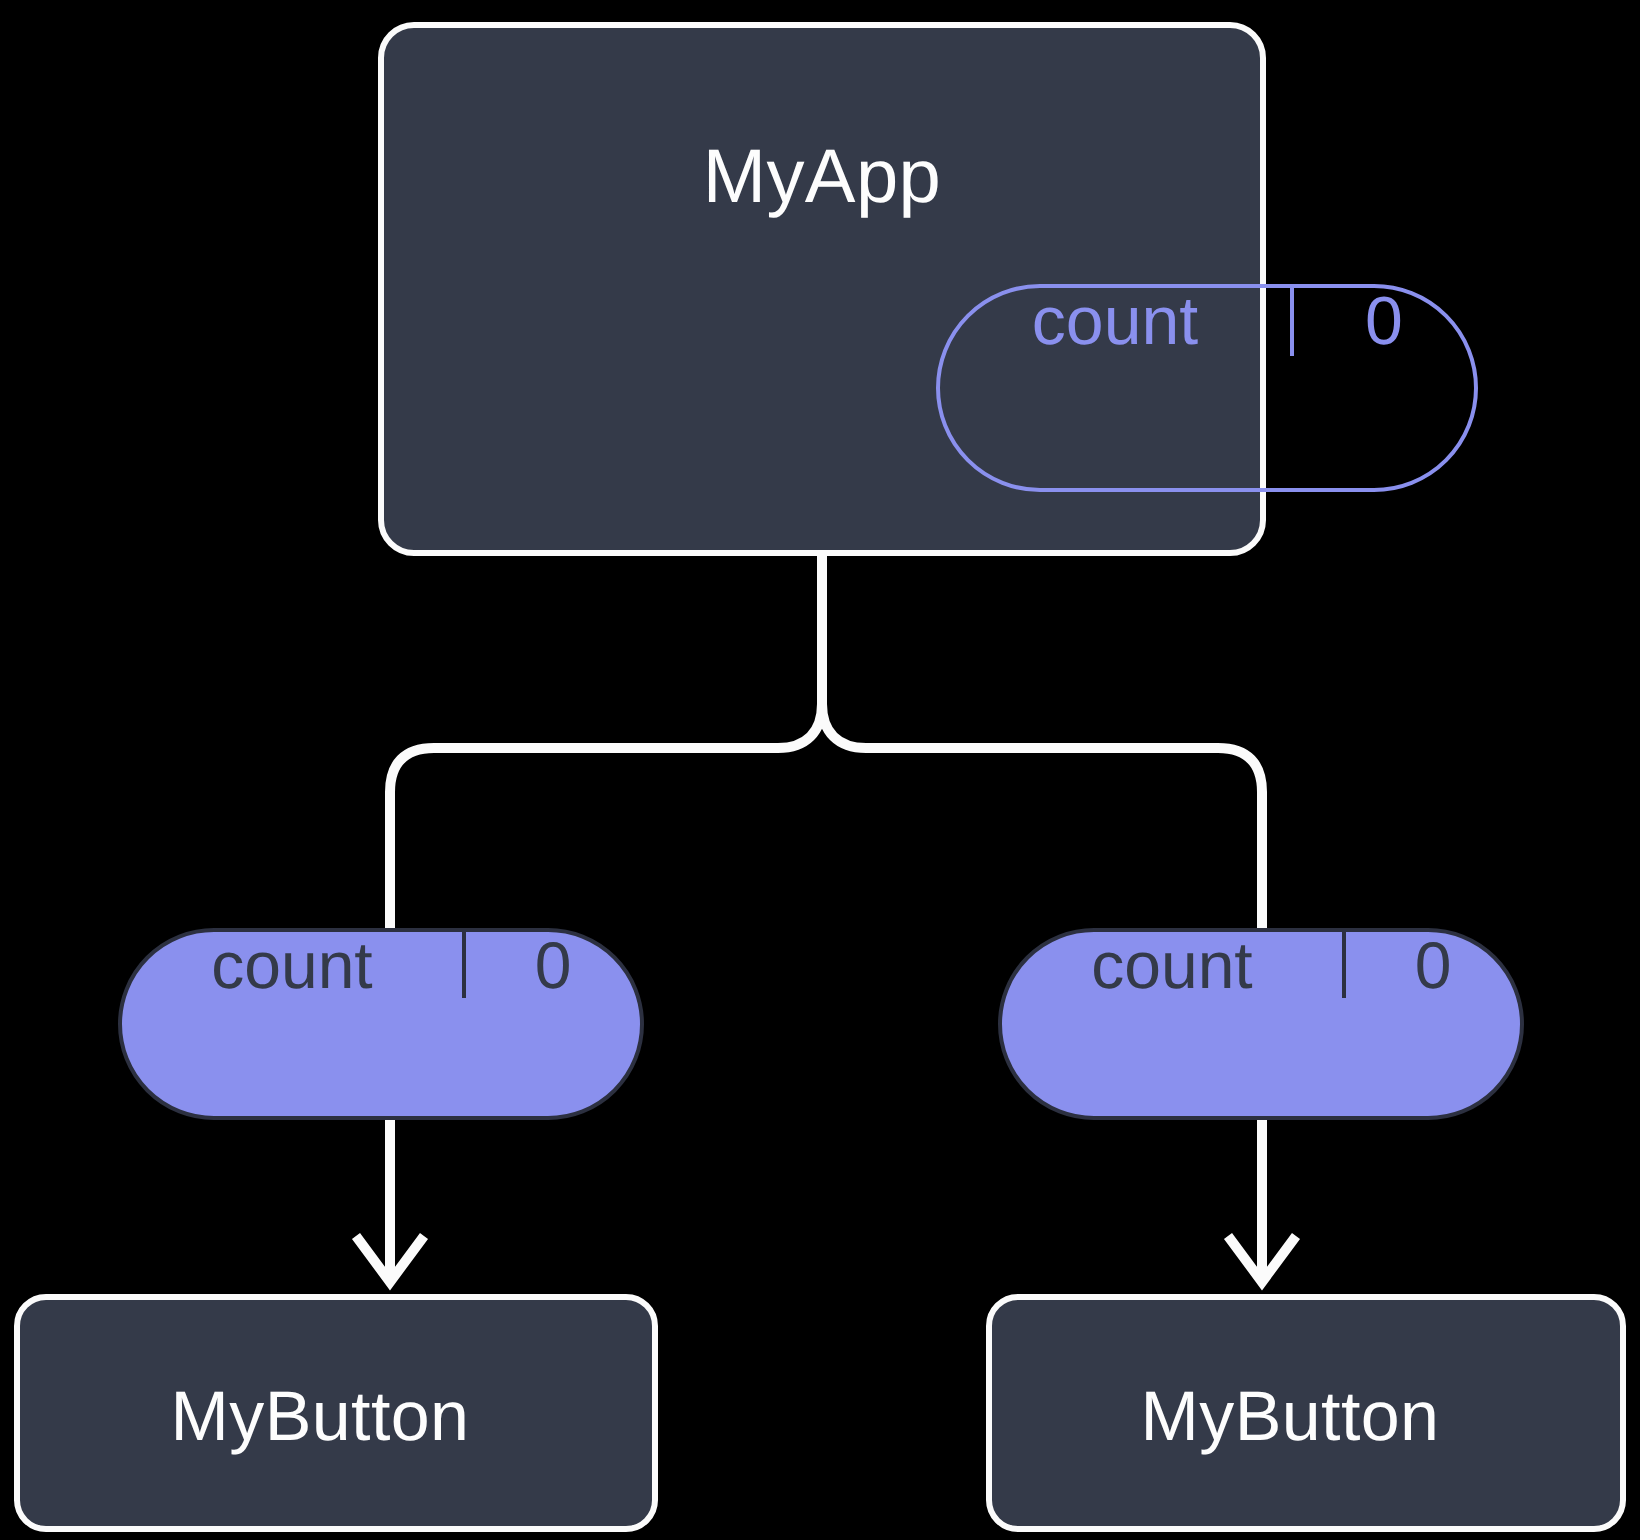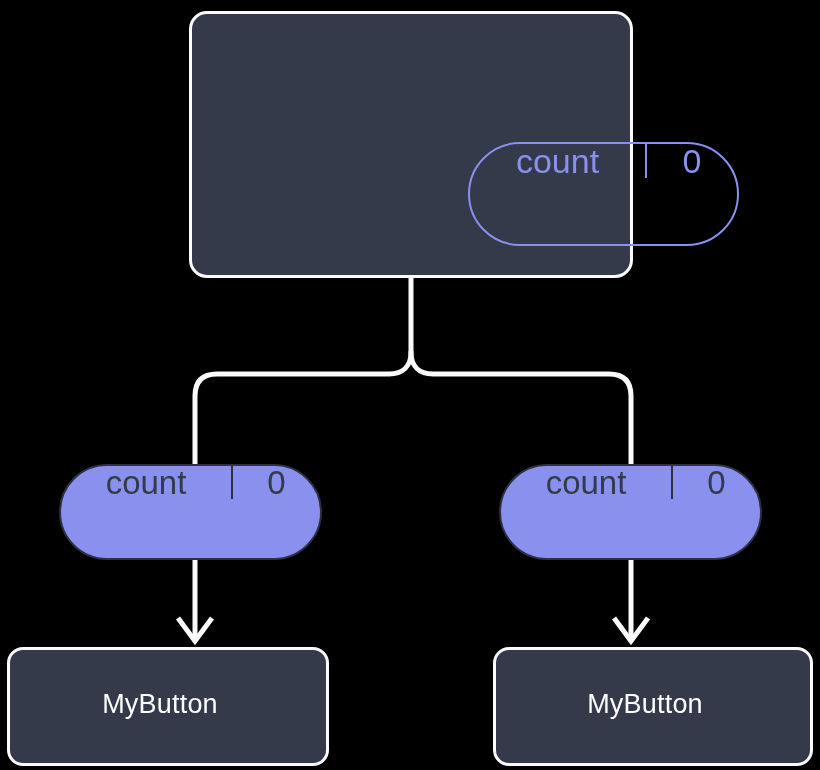--- a/index.html
+++ b/index.html
@@ -66,21 +66,21 @@
     line-height: 1;
     letter-spacing: 0.2px;
   }
   .leaf-title {
     position: absolute;
     left: 0;
     right: 16px;
     top: 41px;
     text-align: center;
     color: #fdfdfd;
-    font-size: 27px;
+    font-size: 35px;
     line-height: 1;
     letter-spacing: 0.2px;
   }
 
   
   .pill {
     position: absolute;
     box-sizing: border-box;
     display: flex;
     align-items: flex-start;
@@ -166,20 +166,21 @@
              L631,464" fill="none" stroke="#fbfbfb" stroke-width="5" stroke-linecap="round" stroke-linejoin="round"></path>
 
     <line x1="195" y1="560" x2="195" y2="641" stroke="#fbfbfb" stroke-width="5" stroke-linecap="butt"></line>
     <polyline points="178,618 195,641 212,618" fill="none" stroke="#fbfbfb" stroke-width="5" stroke-linecap="butt" stroke-linejoin="miter"></polyline>
 
     <line x1="631" y1="560" x2="631" y2="641" stroke="#fbfbfb" stroke-width="5" stroke-linecap="butt"></line>
     <polyline points="614,618 631,641 648,618" fill="none" stroke="#fbfbfb" stroke-width="5" stroke-linecap="butt" stroke-linejoin="miter"></polyline>
   </svg>
 
   <div class="node-card root">
+    <div class="root-title">MyApp</div>
 
     <div class="pill outlined">
       <div class="pill-name">count</div>
       <div class="pill-value">0</div>
     </div>
   </div>
 
   <div class="pill filled left">
     <div class="pill-name">count</div>
     <div class="pill-value">0</div>

